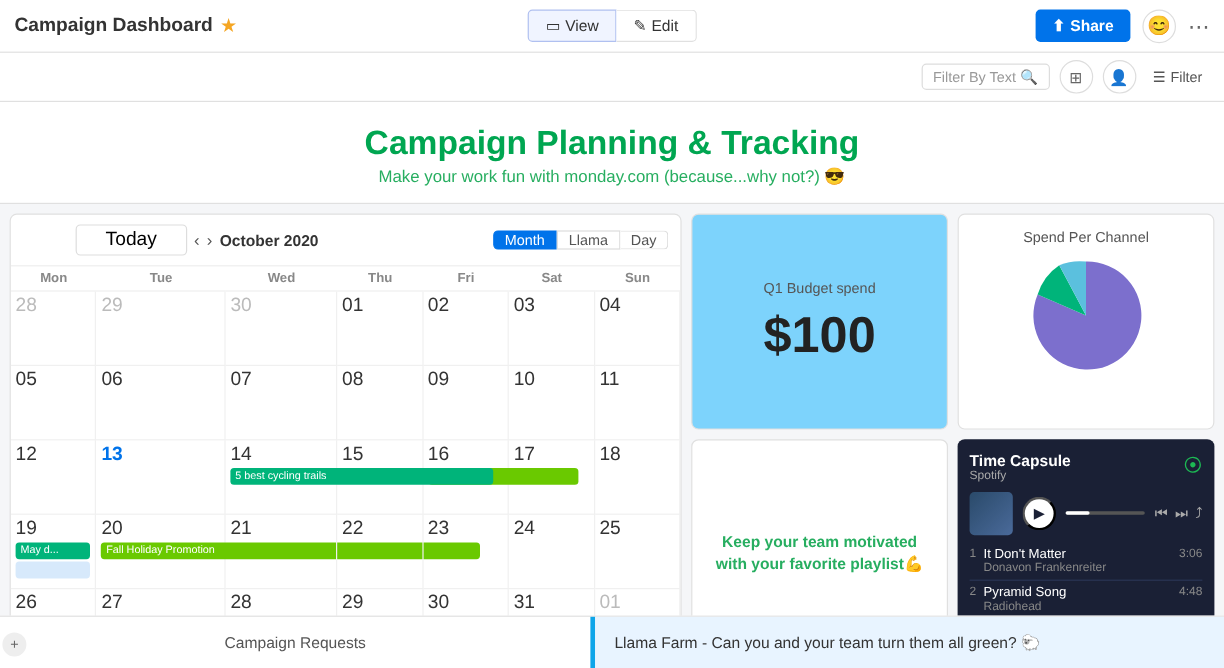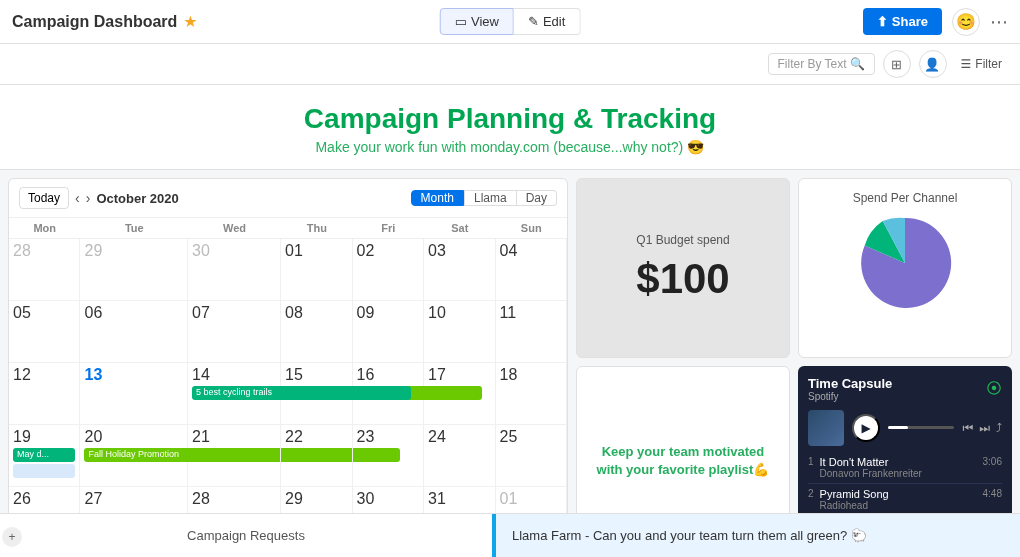--- a/index.html
+++ b/index.html
@@ -48,21 +48,21 @@
       padding: 8px;
       height: calc(557px - 44px - 38px - 80px);
     }
 
     
     .calendar-widget {
       background: #fff; border: 1px solid #e0e0e0; border-radius: 6px;
       grid-row: 1 / 3; overflow: hidden;
     }
     .cal-header { display: flex; align-items: center; gap: 6px; padding: 8px 10px; border-bottom: 1px solid #eee; }
-    .today-btn { background: #fff; border: 1px solid #ddd; border-radius: 4px; padding: 3px 8px; font-size: 12px; cursor: pointer; }
+    .today-btn { background: #fff; border: 1px solid #ddd; border-radius: 4px; padding: 3px 24px; font-size: 16px; cursor: pointer; margin-left: 44px; }
     .cal-nav-btn { background: none; border: none; cursor: pointer; font-size: 14px; color: #555; }
     .cal-month-label { font-size: 13px; font-weight: 600; color: #333; }
     .cal-view-tabs { display: flex; margin-left: auto; gap: 0; }
     .cal-view-tab { padding: 0 9px; font-size: 12px; border: 1px solid #ddd; cursor: pointer; background: #fff; color: #555; }
     .cal-view-tab.active { background: #0073ea; color: #fff; border-color: #0073ea; }
     .cal-view-tab:first-child { border-radius: 4px 0 0 4px; }
     .cal-view-tab:last-child { border-radius: 0 4px 4px 0; border-left: none; }
 
     .cal-grid { display: grid; grid-template-columns: repeat(7, 1fr); }
     .cal-day-header { text-align: center; font-size: 11px; color: #888; padding: 4px 0; border-bottom: 1px solid #eee; font-weight: 600; }
@@ -80,21 +80,21 @@
       font-size: 9px; color: #fff; padding: 1px 4px;
       margin-bottom: 2px; white-space: nowrap; overflow: hidden;
       text-overflow: ellipsis;
     }
     .event-green { background: #00b47a; }
     .event-lime { background: #6ac900; }
     .event-blue-light { background: #b0d4f8; }
 
     
     .budget-widget {
-      background: #e5e5e5; border: 1px solid #e0e0e0; border-radius: 6px;
+      background: #7dd3fc; border: 1px solid #e0e0e0; border-radius: 6px;
       padding: 12px; display: flex; flex-direction: column; align-items: center; justify-content: center;
     }
     .budget-label { font-size: 12px; color: #555; margin-bottom: 8px; }
     .budget-amount { font-size: 42px; font-weight: 700; color: #222; }
 
     
     .spend-widget {
       background: #fff; border: 1px solid #e0e0e0; border-radius: 6px;
       padding: 12px; display: flex; flex-direction: column; align-items: center;
     }

